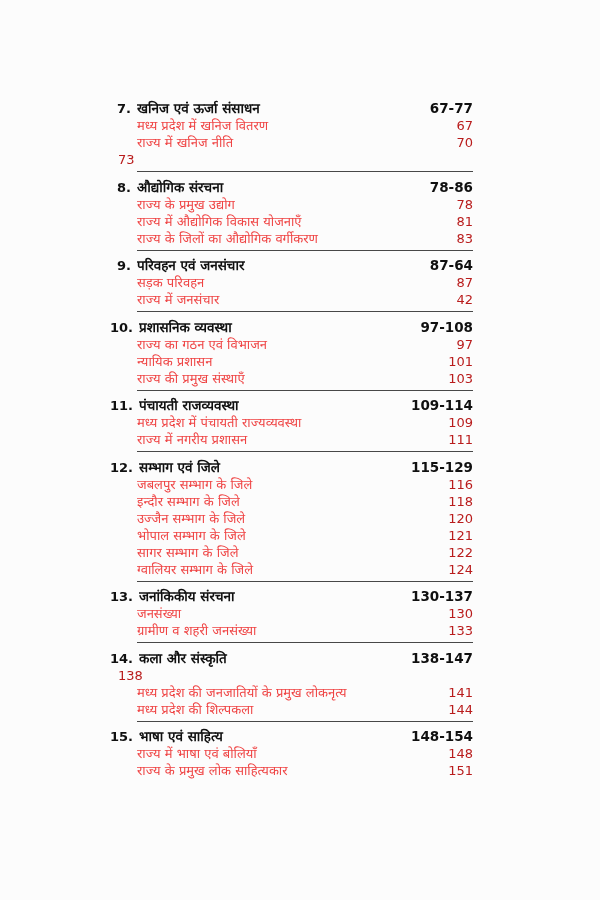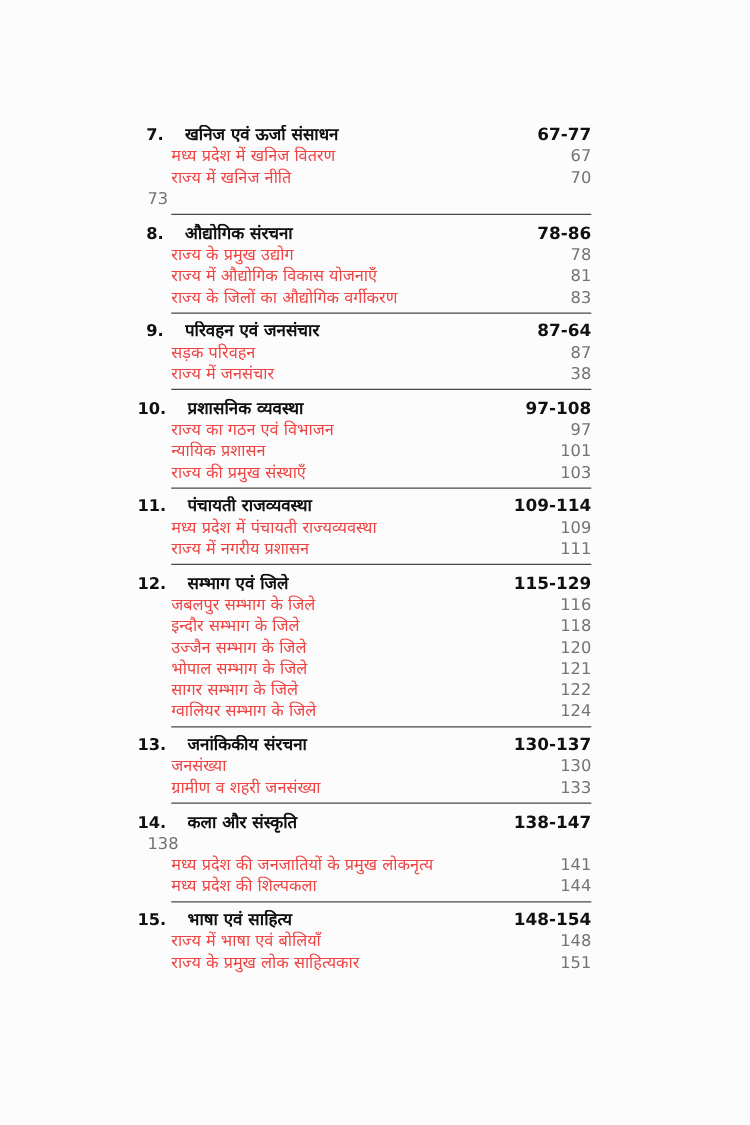--- a/index.html
+++ b/index.html
@@ -51,41 +51,40 @@
   }
 
   .gap {
     flex: 0 0 6px;
   }
 
   .title, .label {
     flex: 1 1 auto;
     overflow: hidden;
     font-size: 13px;
-    margin-left: 11px;
   }
 
   .row.head .title { font-size: 13.5px; }
 
   .row.item .label {
     margin-left: 27px;
     font-weight: 400;
     font-size: 13px;
     color: #ef4444;
   }
 
   .pageno {
     flex: 0 0 auto;
     text-align: left;
     padding-left: 8px;
     font-size: 13px;
   }
 
   .row.head .pageno { font-weight: 700; font-size: 13.5px; }
-  .row.item .pageno { font-weight: 400; color: #737373; }
+  .row.item .pageno { font-weight: 400; color: #b91c1c; }
 
   .divider {
     border: none;
     border-top: 1.5px solid #484848;
     margin: 3px 0 6.5px 27px;
     height: 0;
   }
 </style>
 </head>
 <body>
@@ -149,21 +148,21 @@
       <span class="pageno">87-64</span>
     </div>
 
   <div class="row item">
     <span class="label">सड़क परिवहन</span>
     <span class="pageno">87</span>
   </div>
 
   <div class="row item">
     <span class="label">राज्य में जनसंचार</span>
-    <span class="pageno">38</span>
+    <span class="pageno">42</span>
   </div>
 <hr class="divider">
   </section>
 
   <section class="toc-section">
     <div class="row head">
       <span class="num">10.</span>
       <span class="gap"></span>
       <span class="title">प्रशासनिक व्यवस्था</span>
       <span class="pageno">97-108</span>

